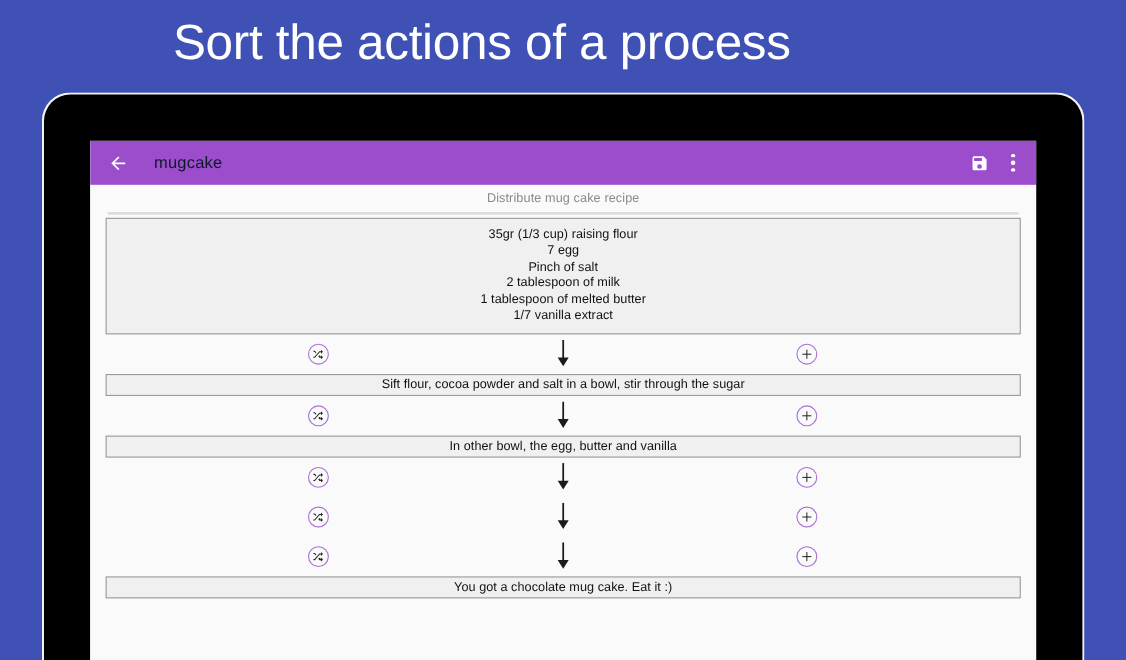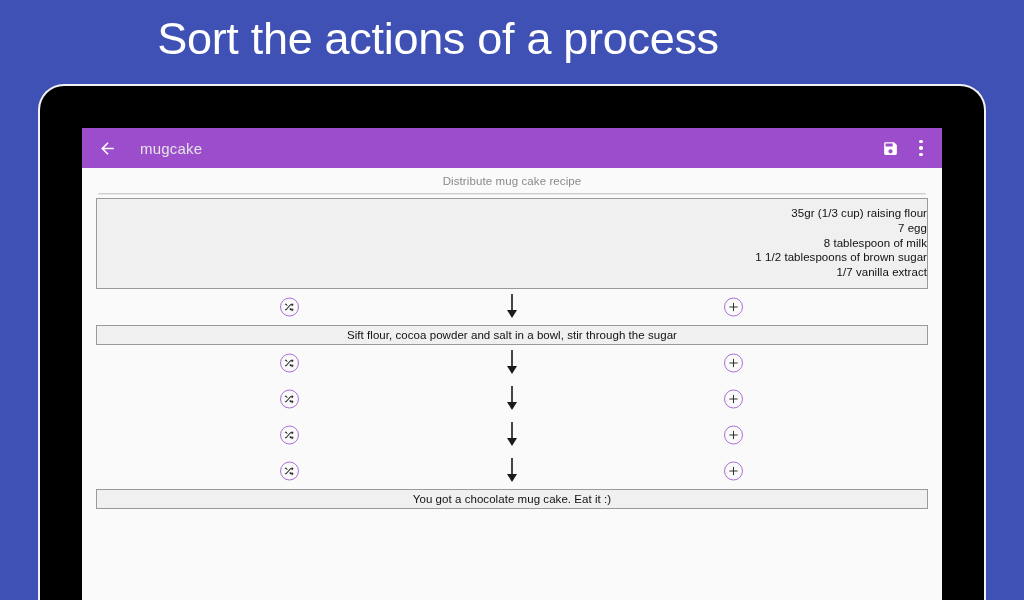--- a/index.html
+++ b/index.html
@@ -75,21 +75,21 @@
     justify-content: center;
     flex: 0 0 auto;
     cursor: pointer;
   }
 
   .app-bar-title {
     font-size: 15px;
     font-weight: 400;
     margin-left: 18px;
     flex: 1 1 auto;
-    color: #e5e5e5;
+    color: #0f172a;
     letter-spacing: 0.2px;
   }
 
   .app-bar-action {
     width: 28px;
     height: 28px;
     display: flex;
     align-items: center;
     justify-content: center;
     flex: 0 0 auto;
@@ -137,21 +137,21 @@
     background: #cfcfcf;
     margin: 0 16px 3px 16px;
     border-bottom: 1px solid #e8e8e8;
   }
 
   .ingredients-card {
     margin: 0 14px;
     background: #f0f0f0;
     border: 1px solid #9a9a9a;
     padding: 7px 0 8px 0;
-    text-align: right;
+    text-align: center;
   }
 
   .ingredient-line {
     font-size: 11.5px;
     color: #111111;
     line-height: 14.8px;
     letter-spacing: 0.05px;
   }
 
   
@@ -242,22 +242,23 @@
     </div>
 
     <div class="content">
 
       <div class="process-title">Distribute mug cake recipe</div>
       <div class="title-divider"></div>
 
       <div class="ingredients-card">
         <div class="ingredient-line">35gr (1/3 cup) raising flour</div>
         <div class="ingredient-line">7 egg</div>
-        <div class="ingredient-line">8 tablespoon of milk</div>
-        <div class="ingredient-line">1 1/2 tablespoons of brown sugar</div>
+        <div class="ingredient-line">Pinch of salt</div>
+        <div class="ingredient-line">2 tablespoon of milk</div>
+        <div class="ingredient-line">1 tablespoon of melted butter</div>
         <div class="ingredient-line">1/7 vanilla extract</div>
       </div>
 
       <div class="connector-row">
         <div class="icon-circle shuffle-btn">
           <svg width="11" height="11" viewBox="0 0 24 24">
             <path d="M17 3l4 4-4 4V8h-2.5L5 19H2v-2h2.2l9.5-11H17V3zM2 5h3l3 3.5L6.6 10 4.2 7H2V5zm13 9.5l1.4 1.6L15 17h2v-3l4 4-4 4v-3h-3l-2.3-2.7 1.4-1.6z" fill="#222222"></path>
           </svg>
         </div>
         <div class="arrow-down">
@@ -291,20 +292,23 @@
           </svg>
         </div>
         <div class="icon-circle plus-btn">
           <svg width="11" height="11" viewBox="0 0 24 24">
             <rect x="11" y="3" width="2" height="18" fill="#222222"></rect>
             <rect x="3" y="11" width="18" height="2" fill="#222222"></rect>
           </svg>
         </div>
       </div>
 
+      <div class="step-row">
+        <span class="step-text">In other bowl, the egg, butter and vanilla</span>
+      </div>
 
       <div class="connector-row">
         <div class="icon-circle shuffle-btn">
           <svg width="11" height="11" viewBox="0 0 24 24">
             <path d="M17 3l4 4-4 4V8h-2.5L5 19H2v-2h2.2l9.5-11H17V3zM2 5h3l3 3.5L6.6 10 4.2 7H2V5zm13 9.5l1.4 1.6L15 17h2v-3l4 4-4 4v-3h-3l-2.3-2.7 1.4-1.6z" fill="#222222"></path>
           </svg>
         </div>
         <div class="arrow-down">
           <svg width="12" height="25" viewBox="0 0 12 25">
             <rect x="5.2" y="0" width="1.6" height="17" fill="#1a1a1a"></rect>

